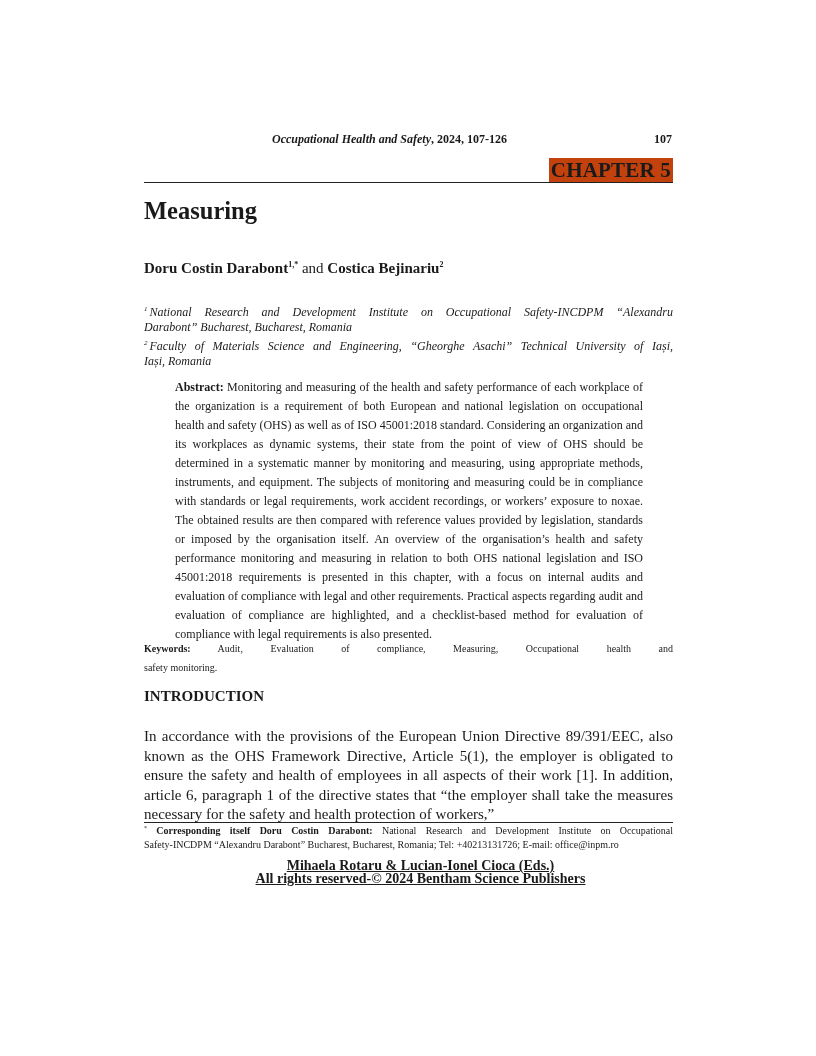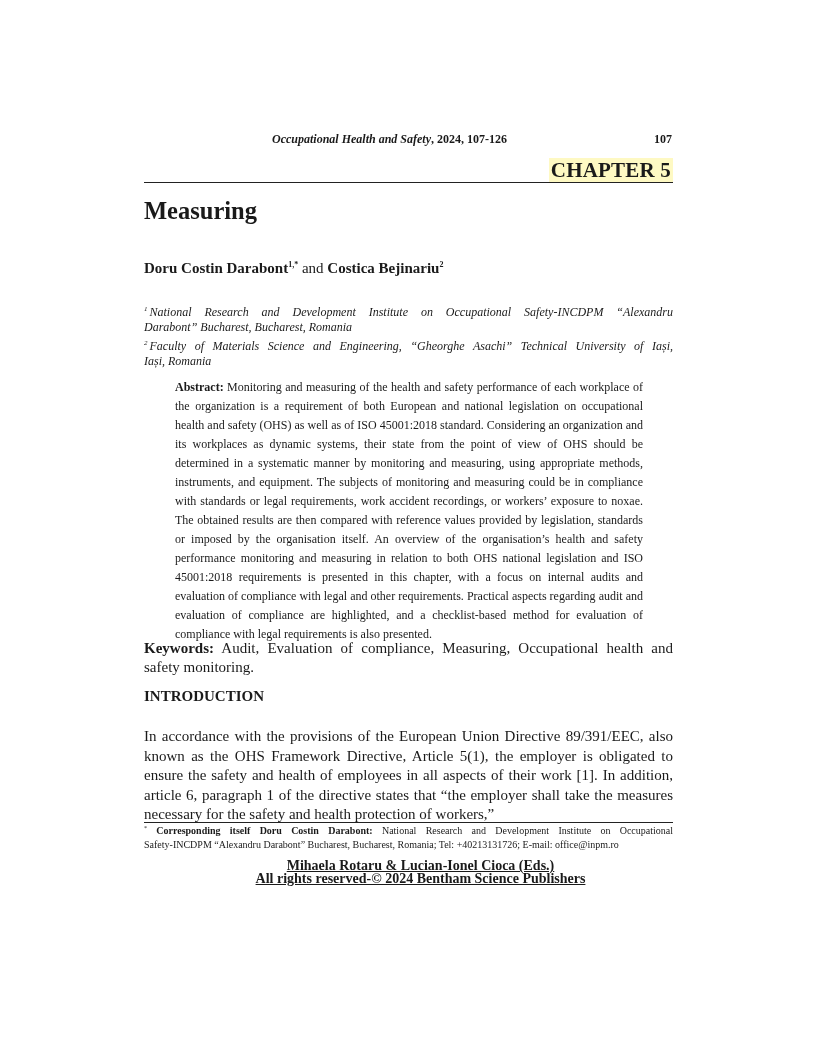--- a/index.html
+++ b/index.html
@@ -2,33 +2,33 @@
 <html><head>
 <meta charset="utf-8">
 <style>
   html, body { margin:0; padding:0; background:#ffffff; }
   body { width:816px; height:1056px; position:relative; overflow:hidden;
          font-family:"Liberation Serif", serif; color:#1a1a1a; }
   .abs { position:absolute; }
   .running-head { left:272px; top:132px; font-size:12px; font-weight:bold; white-space:nowrap; }
   .running-head i { font-style:italic; }
   .page-num { right:144px; top:132px; font-size:12px; font-weight:bold; }
-  .chapter { right:143px; top:158px; font-size:21px; font-weight:bold; background:#fef9c3; padding:0 2px; line-height:24px; letter-spacing:0.2px; }
+  .chapter { right:143px; top:158px; font-size:21px; font-weight:bold; background:#c2410c; padding:0 2px; line-height:24px; letter-spacing:0.2px; }
   .rule { left:144px; width:529px; height:1px; background:#222; }
   .title { left:144px; top:197px; width:529px; font-size:24.5px; font-weight:bold; line-height:28px; text-align:justify; text-align-last:left; }
   .title-l1 { text-align:justify; text-align-last:justify; display:block; }
   .authors { left:144px; top:260px; font-size:15px; }
   .authors b { font-weight:bold; }
   .authors sup { font-size:8px; font-weight:bold; vertical-align:6px; line-height:0; }
   .affil { left:144px; width:529px; font-size:12px; font-style:italic; line-height:15px; text-align:justify;margin-top:20px; }
   .affil-l1 { display:block; text-align:justify; text-align-last:justify; }
   .affil sup { font-size:7px; vertical-align:5px; line-height:0; margin-right:2px; }
   .abstract { left:175px; top:378px; width:468px; font-size:12px; line-height:19px; text-align:justify; }
   .abstract b { font-weight:bold; }
-  .keywords { left:144px; top:639px; width:529px; font-size:15px; line-height:19px; text-align:justify; }
+  .keywords { left:144px; top:639px; width:529px; font-size:10px; line-height:19px; text-align:justify; }
   .kw-line1 { display:block; text-align:justify; text-align-last:justify; }
   .intro-head { left:144px; top:688px; font-size:15px; font-weight:bold; }
   .intro-body { left:144px; top:727px; width:529px; font-size:15px; line-height:19.5px; text-align:justify; }
   .footnote { left:144px; top:824px; width:529px; font-size:10px; line-height:13.5px; text-align:justify; }
   .fn-l1 { display:block; text-align:justify; text-align-last:justify; }
   .footnote sup { font-size:6px; vertical-align:4px; line-height:0; }
   .publisher { left:156px; width:529px; text-align:center; font-size:14px; font-weight:bold; line-height:13px;text-decoration:underline; }
 </style>
 </head>
 <body>

